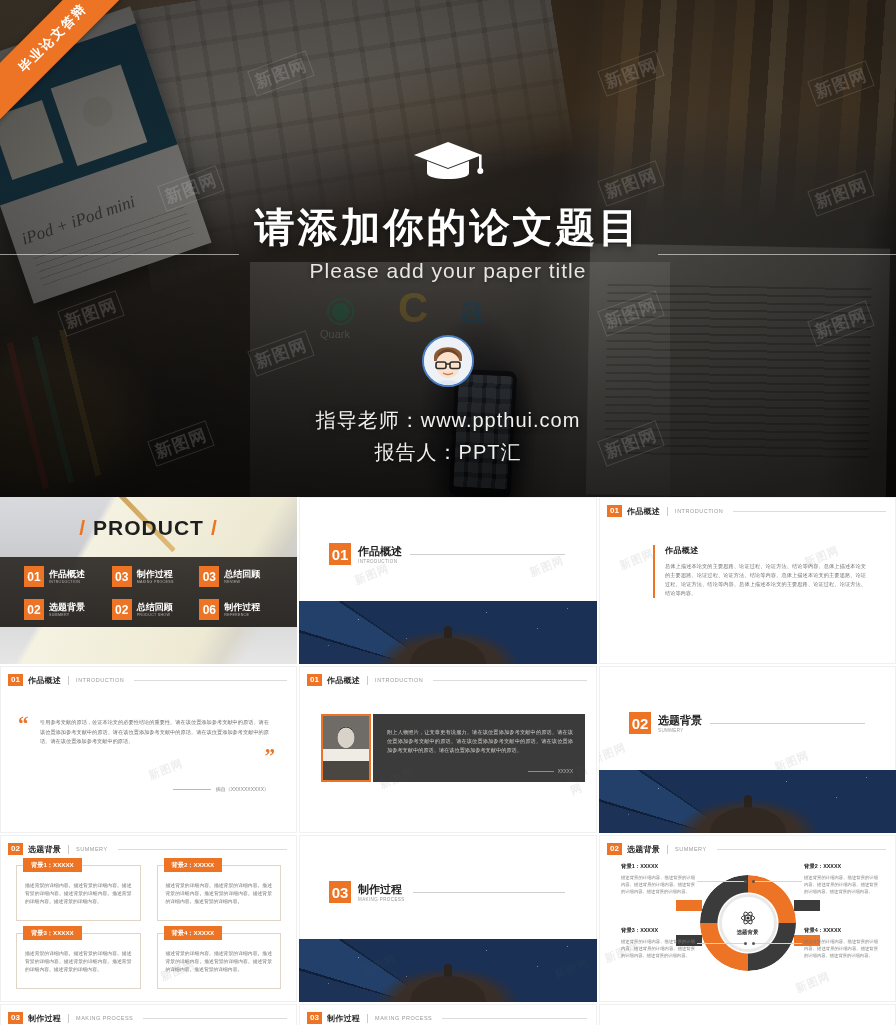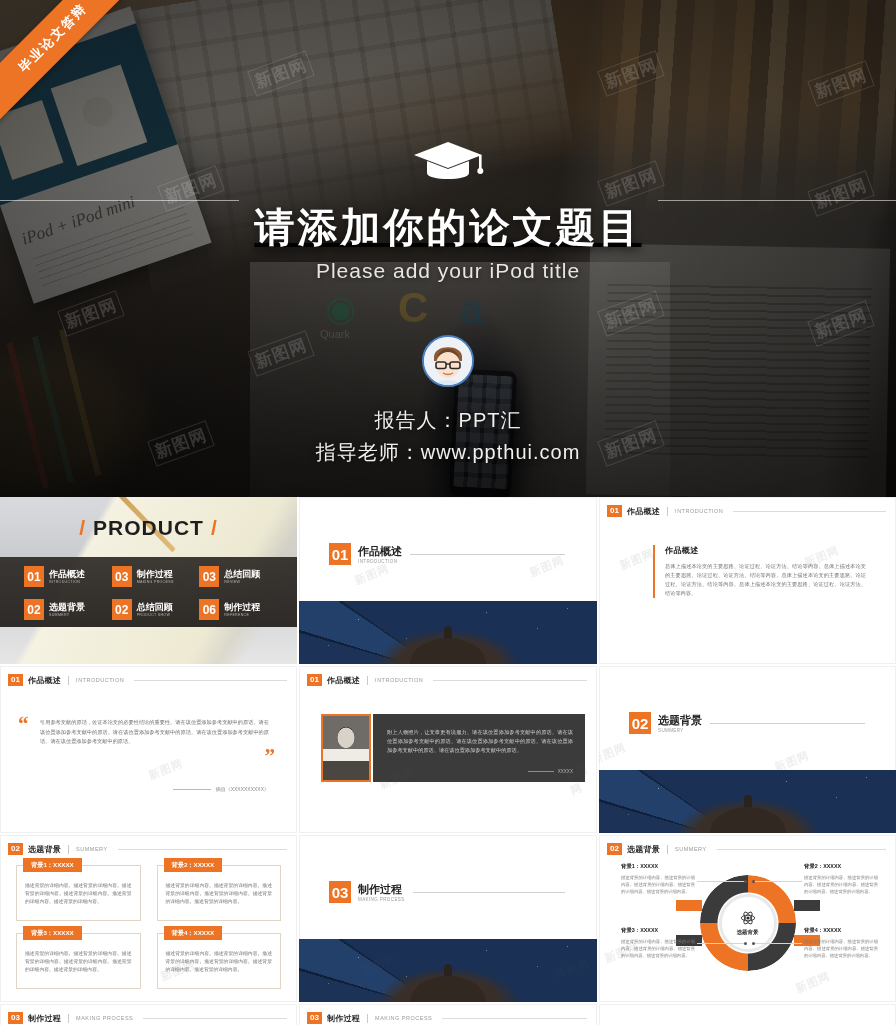--- a/index.html
+++ b/index.html
@@ -127,21 +127,21 @@
   }
   .ribbon span{color:#fff;font-size:13px;font-weight:bold;letter-spacing:2px;}
 
   .hero-center{
     position:absolute; left:0; right:0; top:140px; text-align:center; z-index:5;
   }
   .cap{
     width:74px;height:46px;margin:0 auto 14px;position:relative;
   }
   .cap svg{display:block;}
-  .title-row{position:relative;display:flex;align-items:flex-start;justify-content:center;text-decoration:underline;}
+  .title-row{position:relative;display:flex;align-items:flex-end;justify-content:center;}
   .rule{flex:1;height:1px;background:rgba(255,255,255,.55);max-width:330px;}
   .main-title{
     color:#fff;font-size:40px;font-weight:bold;letter-spacing:3px;
     padding:0 16px;text-shadow:0 2px 8px rgba(0,0,0,.55);white-space:nowrap;
   }
   .sub-title{
     margin-top:4px;color:#e8e6e2;font-size:21px;letter-spacing:1px;
     text-shadow:0 1px 5px rgba(0,0,0,.5);
   }
   .avatar{
@@ -371,40 +371,40 @@
         <path d="M16 21 L16 33 C16 41 58 41 58 33 L58 21 L37 29 Z" fill="#ffffff"></path>
         <rect x="68" y="15" width="2.6" height="15" fill="#ffffff"></rect>
         <circle cx="69.3" cy="31" r="3" fill="#ffffff"></circle>
       </svg>
     </div>
     <div class="title-row">
       <div class="rule"></div>
       <div class="main-title">请添加你的论文题目</div>
       <div class="rule"></div>
     </div>
-    <div class="sub-title">Please add your iPod title</div>
+    <div class="sub-title">Please add your paper title</div>
   </div>
 
   <div class="avatar">
     <svg width="48" height="48" viewBox="0 0 48 48">
       <circle cx="24" cy="24" r="24" fill="#eef2f7"></circle>
       <path d="M10 20 C10 7 38 7 38 20 L38 24 L10 24 Z" fill="#8a5a36"></path>
       <path d="M13 19 q4 -7 11 -7 q8 0 11 8 q-6 -4 -11 -3 q-6 0 -11 2z" fill="#6e4527"></path>
       <ellipse cx="24" cy="28" rx="12" ry="13" fill="#fbe0cc"></ellipse>
       <rect x="12" y="25" width="10" height="6.5" rx="2" fill="none" stroke="#2b2b2b" stroke-width="1.6"></rect>
       <rect x="26" y="25" width="10" height="6.5" rx="2" fill="none" stroke="#2b2b2b" stroke-width="1.6"></rect>
       <line x1="22" y1="27" x2="26" y2="27" stroke="#2b2b2b" stroke-width="1.4"></line>
       <path d="M19 36 q5 3 10 0" stroke="#b9805c" stroke-width="1.4" fill="none"></path>
       <path d="M8 48 q16 -10 32 0 Z" fill="#dfe8f2"></path>
     </svg>
   </div>
 
   <div class="hero-meta">
+    <div>指导老师：www.ppthui.com</div>
     <div>报告人：PPT汇</div>
-    <div>指导老师：www.ppthui.com</div>
   </div>
 </div>
 
 <div class="grid">
 
   <div class="row">
 
     <div class="slide content-slide">
       <div class="content-bg"></div>
       <div class="content-pencil"></div>

